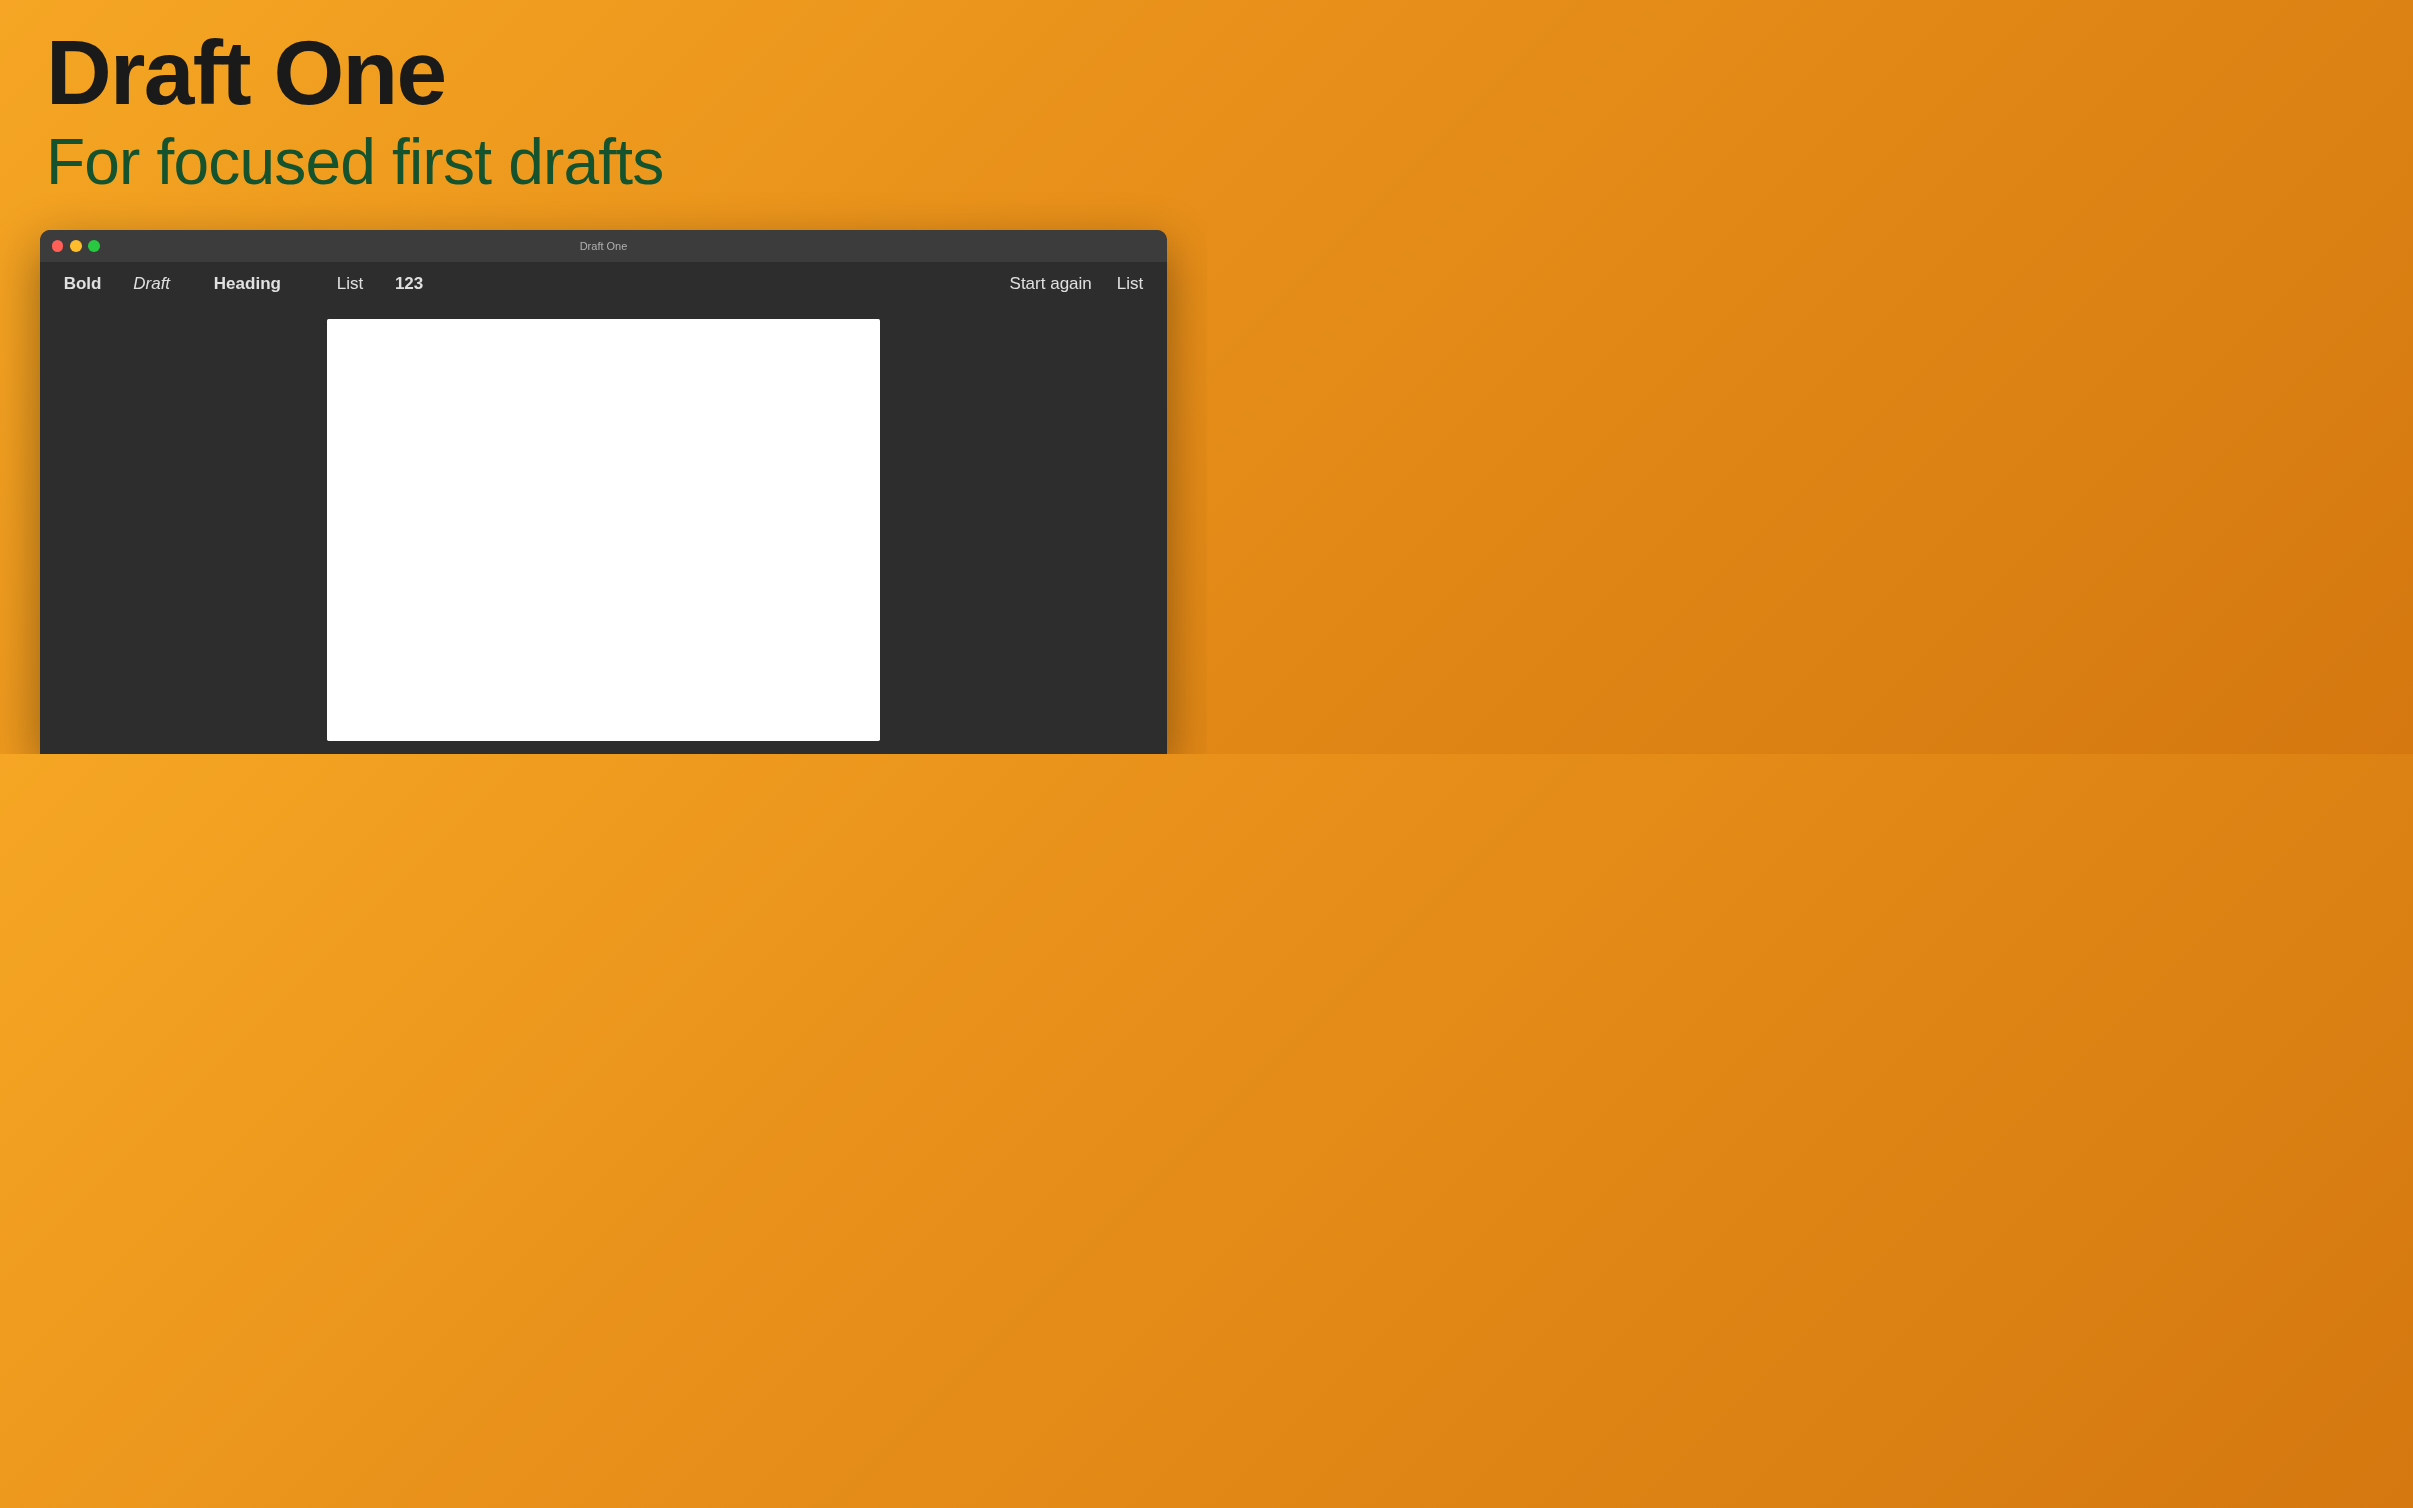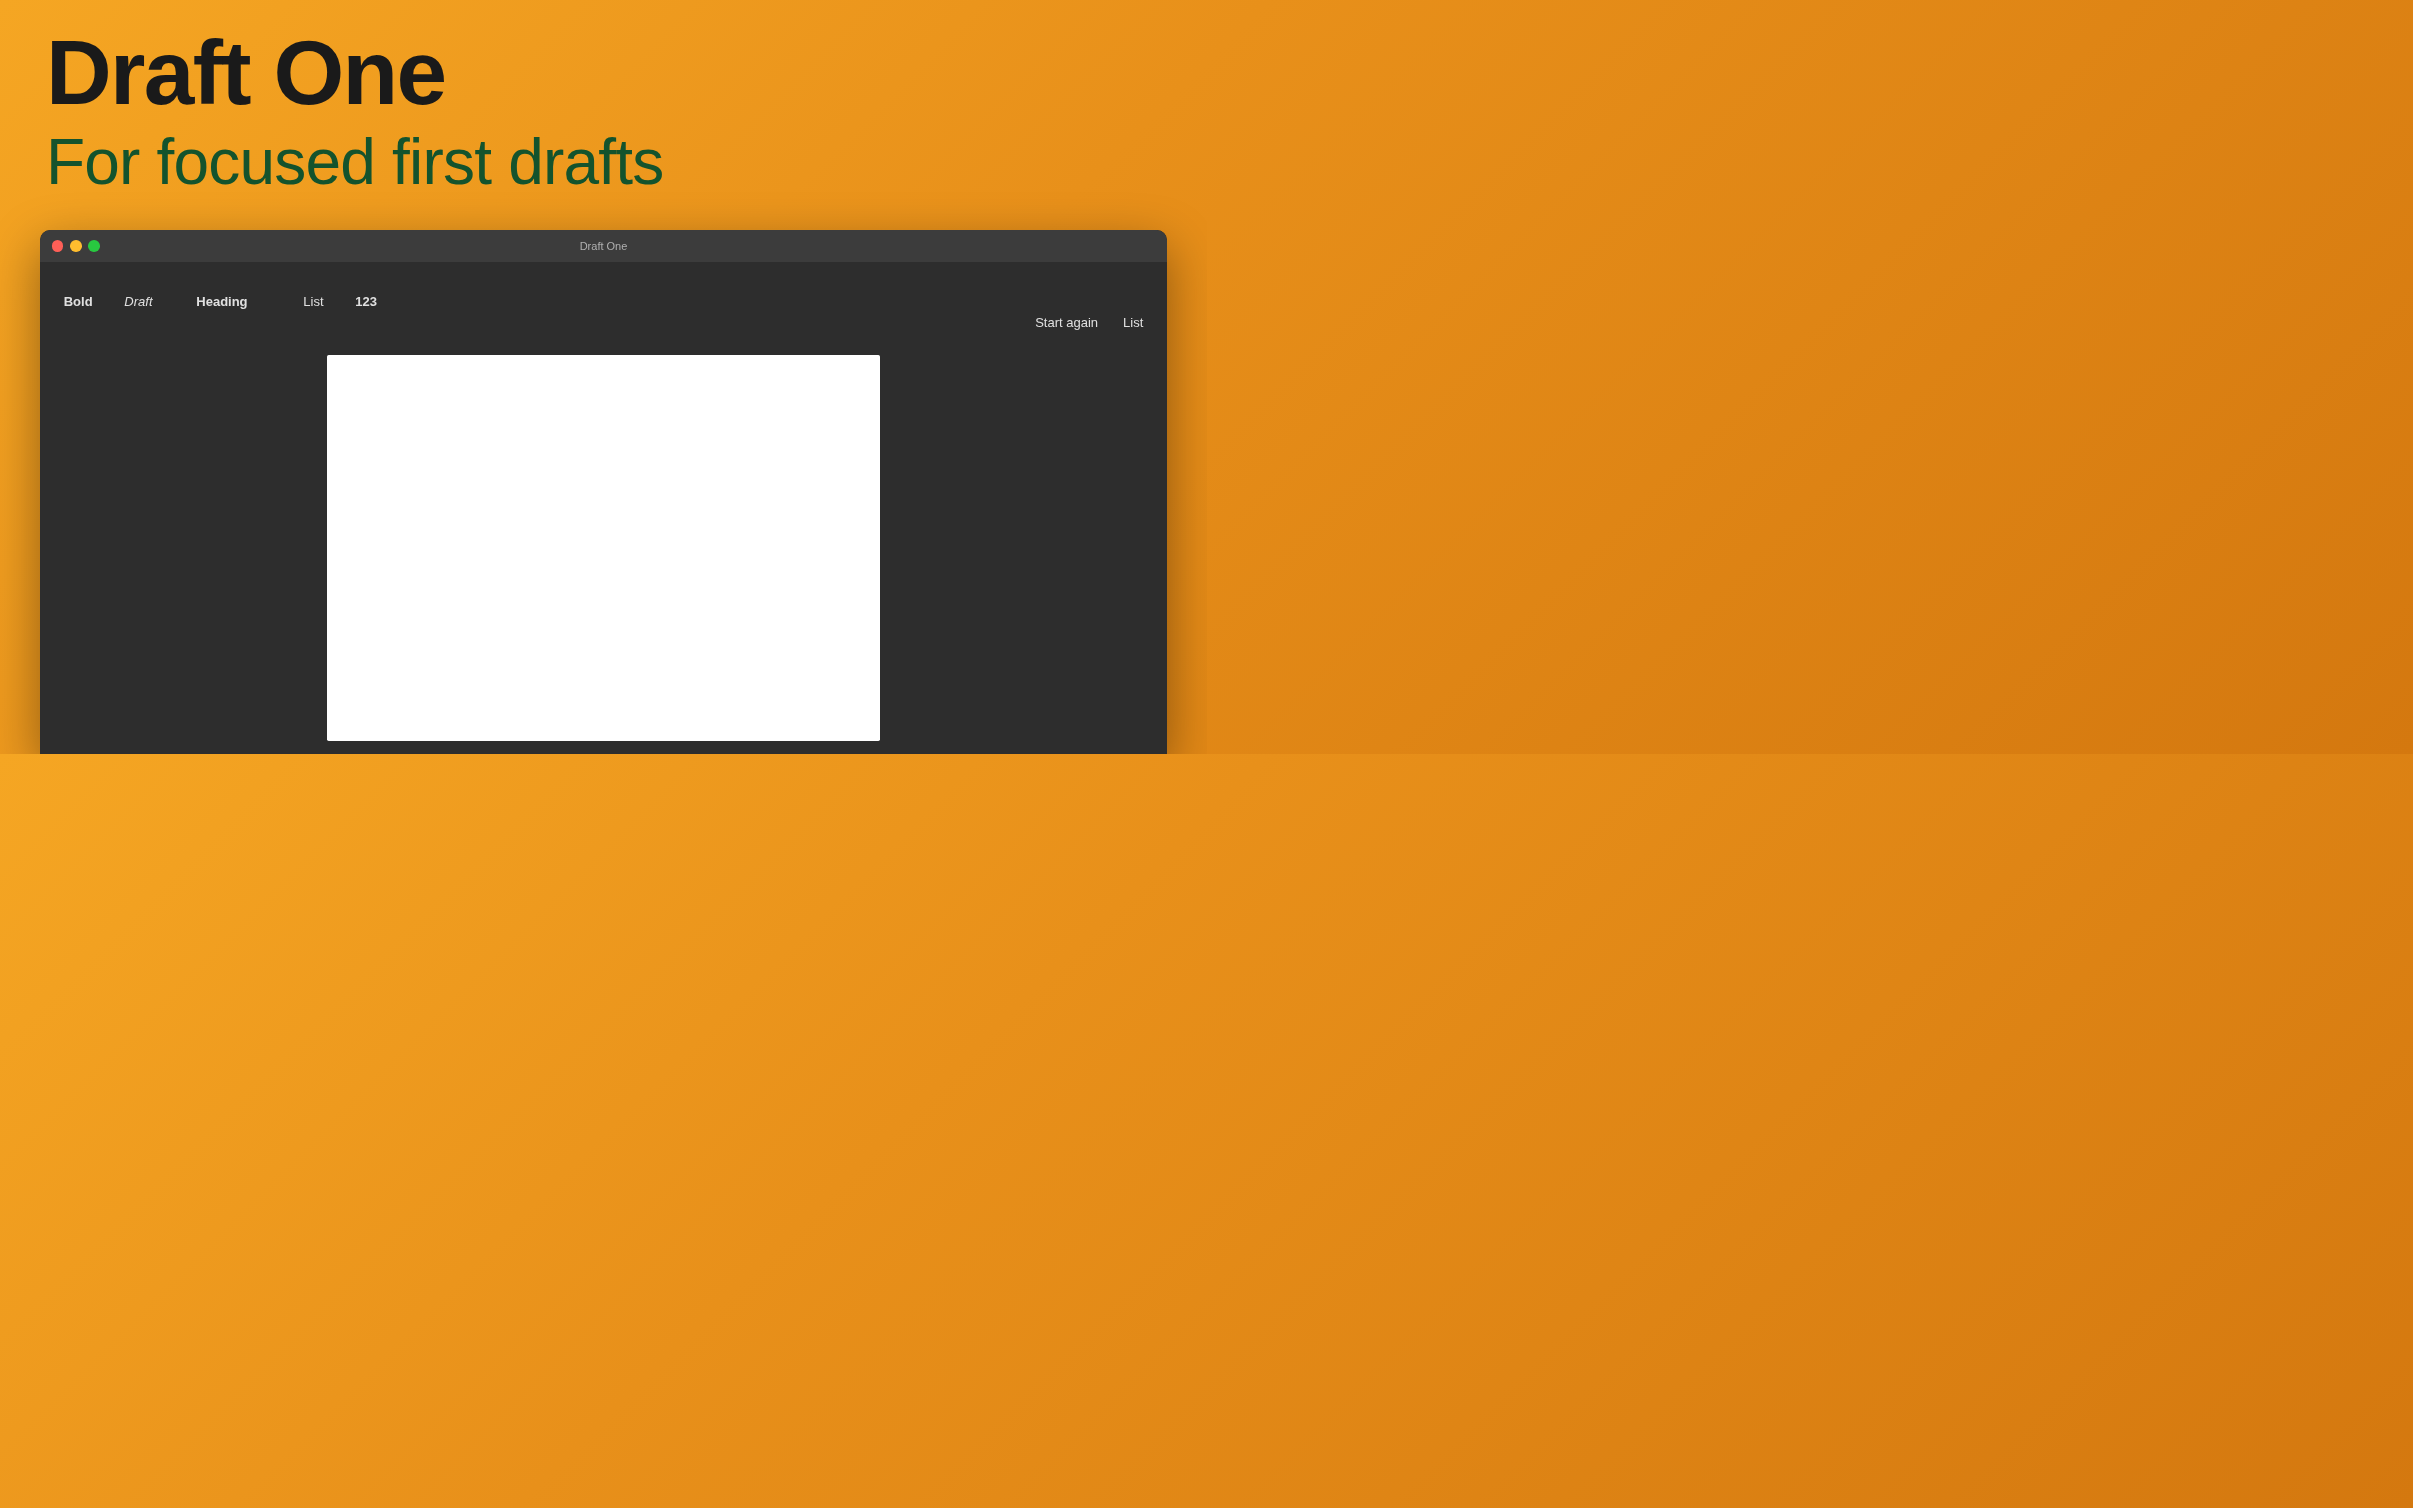--- a/index.html
+++ b/index.html
@@ -95,21 +95,21 @@
       position: absolute;
       left: 50%;
       transform: translateX(-50%);
       color: #b0b0b0;
       font-size: 11px;
       font-weight: 500;
     }
 
     .toolbar-btn {
       color: #e0e0e0;
-      font-size: 13px;
+      font-size: 17px;
       cursor: pointer;
       background: none;
       border: none;
       padding: 3.4px 6.7px;
     }
 
     .toolbar-btn-bold {
       font-weight: 700;
     }
 
@@ -160,21 +160,20 @@
       display: flex;
       align-items: center;
       gap: 18.4px;
     }
 
     .action-buttons {
       display: flex;
       align-items: flex-end;
       gap: 11.7px;
       margin-left: auto;
-      margin-top: 41px;
     }
   </style>
 </head>
 <body>
 
 <div class="hero-text">
   <h1 class="hero-title">Draft One</h1>
   <p class="hero-subtitle">For focused first drafts</p>
 </div>
 

